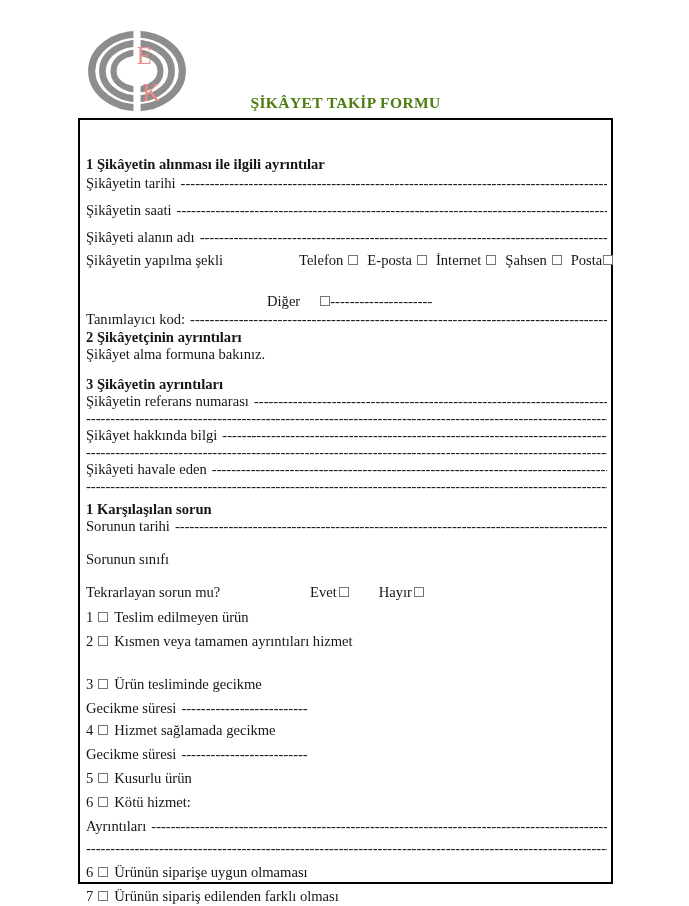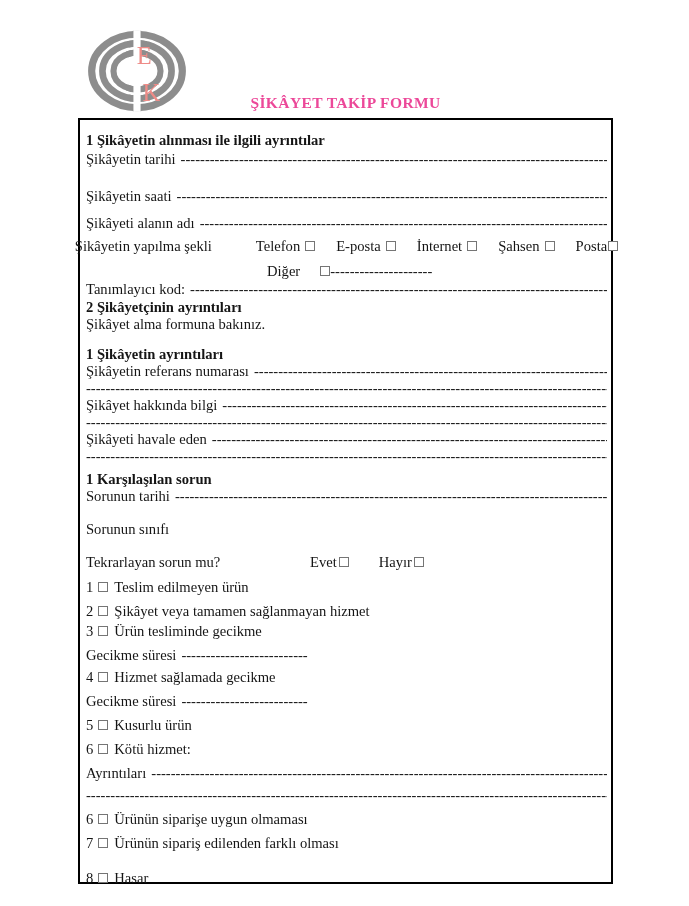--- a/index.html
+++ b/index.html
@@ -4,40 +4,40 @@
 <style>
   html,body{margin:0;padding:0;}
   body{
     width:689px;height:906px;background:#ffffff;position:relative;
     font-family:"Liberation Serif","DejaVu Serif",serif;
     color:#151515;font-size:14.6px;overflow:hidden;
   }
   .logo{position:absolute;left:86px;top:30px;width:102px;height:82px;}
   .title{
     position:absolute;left:78px;top:94px;width:535px;text-align:center;
-    font-weight:bold;font-size:15.5px;letter-spacing:0.4px;color:#ec4899;
+    font-weight:bold;font-size:15.5px;letter-spacing:0.4px;color:#4d7c0f;
   }
   .box{
     position:absolute;left:78px;top:118px;width:535px;height:766px;
     border:2px solid #000;box-sizing:border-box;padding:12px 4px 0 6px;
   }
   .row{line-height:17px;white-space:nowrap;}
-  .bold{font-weight:bold;}
+  .bold{font-weight:bold;margin-top:24px;}
   .field{display:flex;}
   .lbl{flex:none;}
   .dashes{flex:1 1 0;min-width:0;overflow:hidden;white-space:nowrap;margin-left:5px;}
   .dashline{overflow:hidden;}
   .dash-static{margin-left:5px;}
   .cb{
     display:inline-block;width:8px;height:8px;border:1px solid #757575;
     background:#fff;vertical-align:0px;
   }
-  .optrow{display:flex;justify-content:center;}
+  .optrow{display:flex;}
   .method-lbl{width:181px;flex:none;}
-  .opts{display:flex;gap:21px;flex:none;}
+  .opts{display:flex;gap:9px;flex:none;margin-left:32px;}
   .opt .cb{margin-left:5px;}
   .opt-nospace .cb{margin-left:1px;}
   .indent{display:inline-block;width:181px;}
   .diger-cb{margin-left:20px;}
   .tekrar-lbl{display:inline-block;width:224px;}
   .yn .cb{margin-left:2px;}
   .yn-gap{margin-left:30px;}
   .item .cb{margin:0 6px 0 5px;}
 </style>
 </head>
@@ -67,54 +67,54 @@
 
 <div class="box">
 
   <div class="row bold">1 Şikâyetin alınması ile ilgili ayrıntılar</div>
 
   <div class="row field" style="margin-top:2px">
     <span class="lbl">Şikâyetin tarihi</span>
     <span class="dashes">----------------------------------------------------------------------------------------------------------------------------------------------------------------</span>
   </div>
 
-  <div class="row field" style="margin-top:20px">
+  <div class="row field" style="margin-top:10px">
     <span class="lbl">Şikâyetin saati</span>
     <span class="dashes">----------------------------------------------------------------------------------------------------------------------------------------------------------------</span>
   </div>
 
   <div class="row field" style="margin-top:10px">
     <span class="lbl">Şikâyeti alanın adı</span>
     <span class="dashes">----------------------------------------------------------------------------------------------------------------------------------------------------------------</span>
   </div>
 
   <div class="row optrow" style="margin-top:6px">
     <span class="lbl method-lbl">Şikâyetin yapılma şekli</span>
     <span class="opts">
       <span class="opt"><span>Telefon</span><span class="cb"></span></span>
       <span class="opt"><span>E-posta</span><span class="cb"></span></span>
       <span class="opt"><span>İnternet</span><span class="cb"></span></span>
       <span class="opt"><span>Şahsen</span><span class="cb"></span></span>
       <span class="opt opt-nospace"><span>Posta</span><span class="cb"></span></span>
     </span>
   </div>
 
-  <div class="row" style="margin-top:8px">
+  <div class="row" style="margin-top:24px">
     <span class="indent"></span><span>Diğer</span><span class="cb diger-cb"></span><span class="dash-static" style="margin-left:0">---------------------</span>
   </div>
 
   <div class="row field" style="margin-top:1px">
     <span class="lbl">Tanımlayıcı kod:</span>
     <span class="dashes">----------------------------------------------------------------------------------------------------------------------------------------------------------------</span>
   </div>
 
   <div class="row bold" style="margin-top:1px">2 Şikâyetçinin ayrıntıları</div>
   <div class="row">Şikâyet alma formuna bakınız.</div>
 
-  <div class="row bold" style="margin-top:13px">1 Şikâyetin ayrıntıları</div>
+  <div class="row bold" style="margin-top:13px">3 Şikâyetin ayrıntıları</div>
 
   <div class="row field">
     <span class="lbl">Şikâyetin referans numarası</span>
     <span class="dashes">----------------------------------------------------------------------------------------------------------------------------------------------------------------</span>
   </div>
   <div class="row dashline">----------------------------------------------------------------------------------------------------------------------------------------------------------------</div>
 
   <div class="row field">
     <span class="lbl">Şikâyet hakkında bilgi</span>
     <span class="dashes">----------------------------------------------------------------------------------------------------------------------------------------------------------------</span>
@@ -137,23 +137,23 @@
   <div class="row" style="margin-top:16px">Sorunun sınıfı</div>
 
   <div class="row" style="margin-top:16px">
     <span class="tekrar-lbl">Tekrarlayan sorun mu?</span><span class="yn"><span>Evet</span><span class="cb"></span></span><span class="yn yn-gap"><span>Hayır</span><span class="cb"></span></span>
   </div>
 
   <div class="row item" style="margin-top:8px">
     <span>1</span><span class="cb"></span><span>Teslim edilmeyen ürün</span>
   </div>
   <div class="row item" style="margin-top:7px">
-    <span>2</span><span class="cb"></span><span>Şikâyet veya tamamen sağlanmayan hizmet</span>
+    <span>2</span><span class="cb"></span><span>Kısmen veya tamamen ayrıntıları hizmet</span>
   </div>
-  <div class="row item" style="margin-top:3px">
+  <div class="row item" style="margin-top:26px">
     <span>3</span><span class="cb"></span><span>Ürün tesliminde gecikme</span>
   </div>
 
   <div class="row" style="margin-top:7px">
     <span>Gecikme süresi</span><span class="dash-static">--------------------------</span>
   </div>
 
   <div class="row item" style="margin-top:5px">
     <span>4</span><span class="cb"></span><span>Hizmet sağlamada gecikme</span>
   </div>

